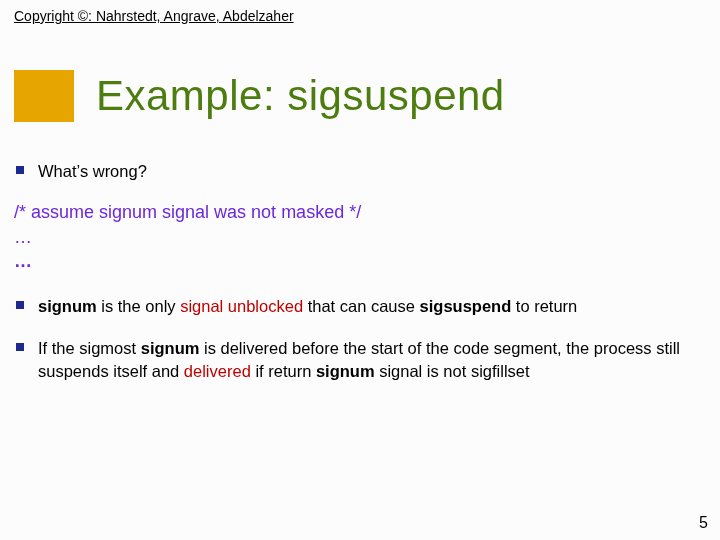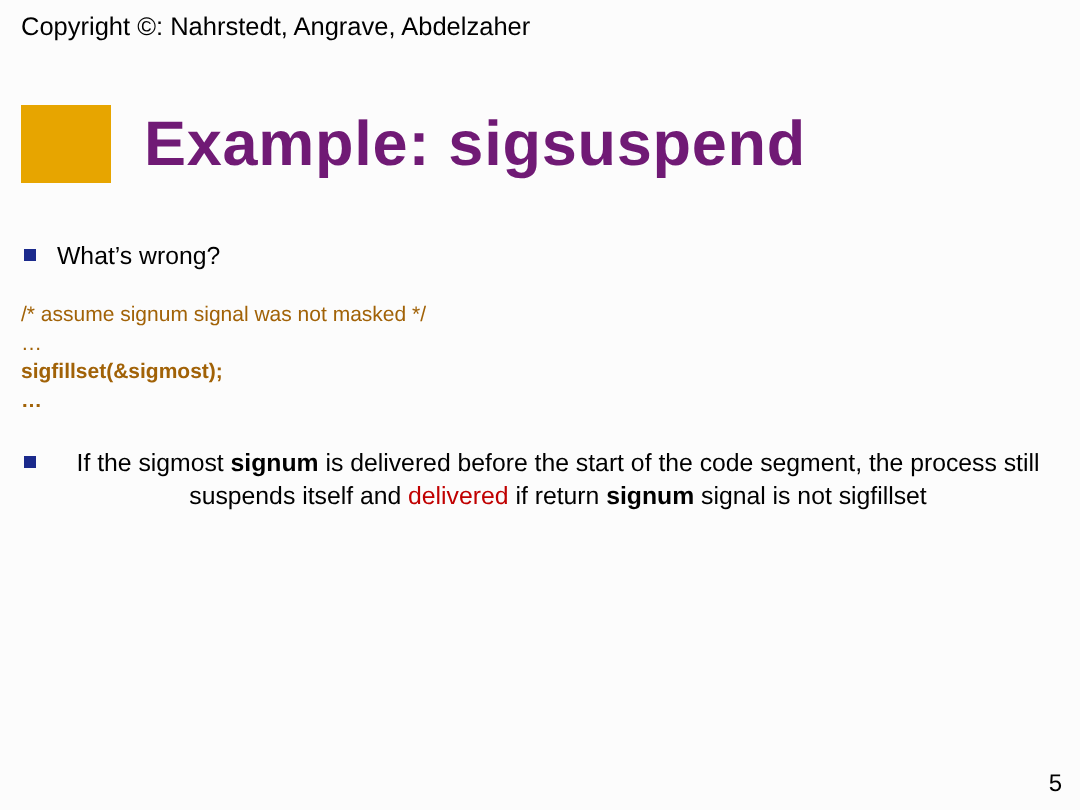--- a/index.html
+++ b/index.html
@@ -8,75 +8,75 @@
     height: 540px;
     background: #fcfcfc;
     font-family: Verdana, Arial, sans-serif;
     position: relative;
     overflow: hidden;
   }
   .copyright {
     position: absolute;
     top: 8px;
     left: 14px;
-    font-size: 17px;
+    font-size: 14px;
     color: #000;
+    text-decoration: underline;
   }
   .title-row {
     position: absolute;
     top: 70px;
     left: 14px;
     display: flex;
     align-items: center;
   }
   .accent-block {
     width: 60px;
     height: 52px;
     background: #e7a500;
     margin-right: 22px;
     flex: 0 0 auto;
   }
   .title {
     font-family: Arial, sans-serif;
     font-size: 42px;
-    font-weight: 700;
-    color: #701a75;
+    font-weight: 400;
+    color: #4d7c0f;
     letter-spacing: 0.5px;
   }
   .content {
     position: absolute;
     top: 160px;
     left: 14px;
     right: 14px;
   }
   .bullet-row {
     display: flex;
     align-items: flex-start;
     margin-bottom: 18px;
-    text-align: center;
   }
   .bullet-sq {
     width: 8px;
     height: 8px;
     background: #1b2a8c;
     flex: 0 0 auto;
     margin-top: 6px;
     margin-left: 2px;
     margin-right: 14px;
   }
   .bullet-text {
     font-size: 16.5px;
     color: #000;
     line-height: 1.35;
   }
   .code-block {
     margin-top: 6px;
     margin-bottom: 22px;
-    font-size: 14px;
-    color: #a16207;
+    font-size: 18px;
+    color: #6d28d9;
     line-height: 1.35;
   }
   .code-line { display: block; }
   .bold { font-weight: bold; }
   .red { color: #c00000; }
   .bullet2 { margin-bottom: 20px; }
   .pagenum {
     position: absolute;
     right: 12px;
     bottom: 8px;
@@ -97,24 +97,29 @@
 <div class="content">
 
   <div class="bullet-row">
     <div class="bullet-sq"></div>
     <div class="bullet-text">What’s wrong?</div>
   </div>
 
   <div class="code-block">
     <span class="code-line">/* assume signum signal was not masked */</span>
     <span class="code-line">…</span>
-    <span class="code-line bold">sigfillset(&amp;sigmost);</span>
     <span class="code-line bold">…</span>
   </div>
 
+  <div class="bullet-row bullet2">
+    <div class="bullet-sq"></div>
+    <div class="bullet-text">
+      <span class="bold">signum</span><span> is the only </span><span class="red">signal unblocked</span><span> that can cause </span><span class="bold">sigsuspend</span><span> to return</span>
+    </div>
+  </div>
 
   <div class="bullet-row">
     <div class="bullet-sq"></div>
     <div class="bullet-text">
       <span>If the sigmost </span><span class="bold">signum</span><span> is delivered before the start of the code segment, the process still suspends itself and </span><span class="red">delivered</span><span> if return </span><span class="bold">signum</span><span> signal is not sigfillset</span>
     </div>
   </div>
 
 </div>
 

